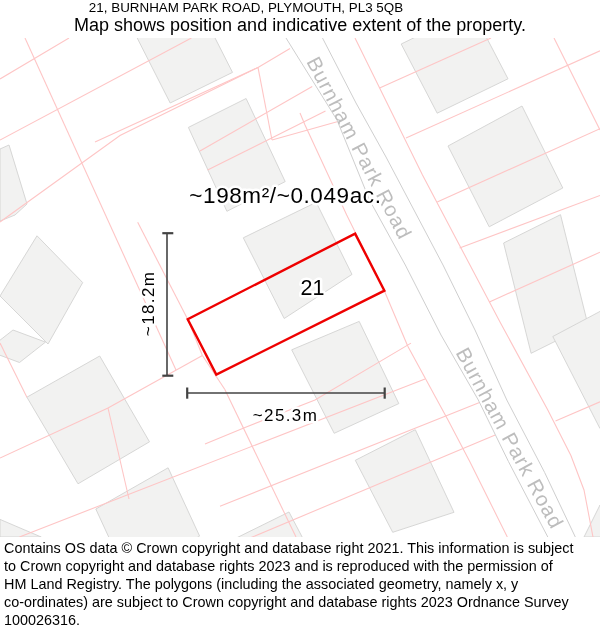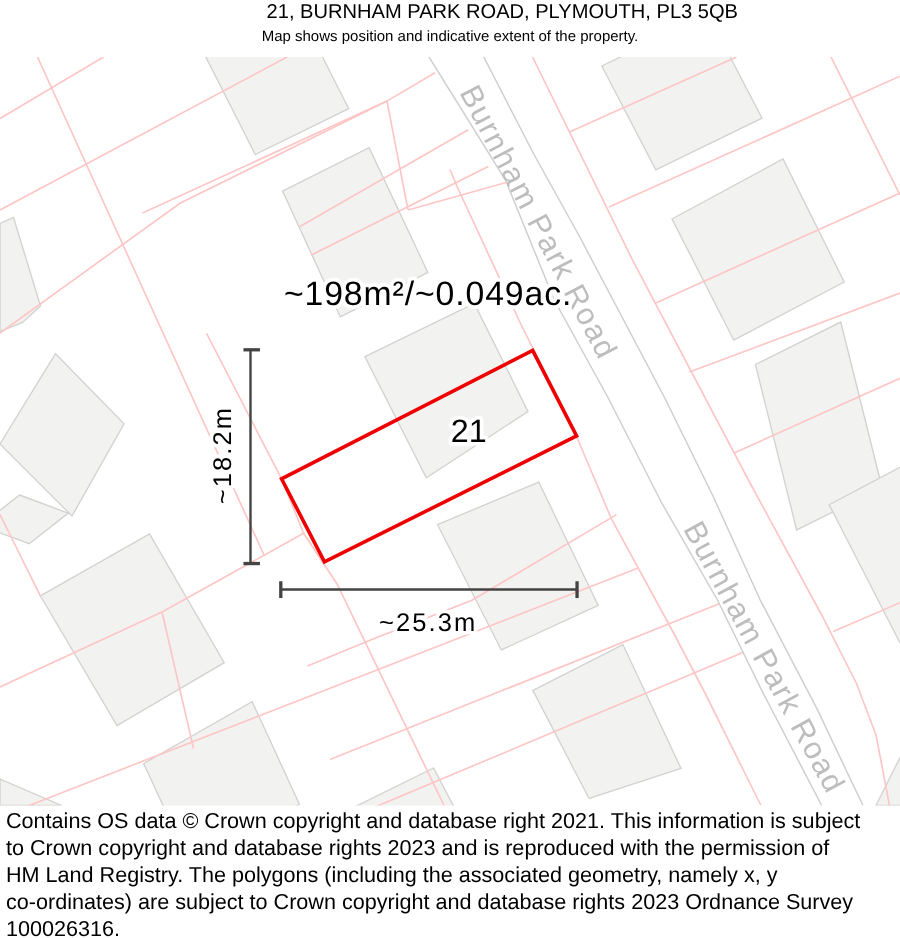--- a/index.html
+++ b/index.html
@@ -1,18 +1,18 @@
 <!DOCTYPE html>
 <html><head>
 <meta charset="utf-8">
 <style>
   html,body{margin:0;padding:0;background:#fff;width:600px;height:625px;overflow:hidden;}
   body{font-family:"Liberation Sans", sans-serif;}
-  #h1{position:absolute;top:0px;left:0;width:492px;text-align:right;font-size:13.4px;line-height:15px;color:#000;}
-  #h2{position:absolute;top:16.8px;left:0;width:600px;text-align:center;font-size:10px;line-height:16px;color:#000;}
+  #h1{position:absolute;top:0px;left:0;width:492px;text-align:center;font-size:13.4px;line-height:15px;color:#000;}
+  #h2{position:absolute;top:16.8px;left:0;width:600px;text-align:center;font-size:18px;line-height:16px;color:#000;}
   #footer{position:absolute;top:539px;left:4px;width:596px;font-size:14.4px;line-height:18px;color:#000;}
   svg{position:absolute;top:0;left:0;}
 </style>
 </head>
 <body>
 
 <svg width="600" height="625" viewBox="0 0 600 625">
   <defs>
     <clipPath id="mapclip">
         <rect x="0" y="38" width="600" height="499"></rect>

